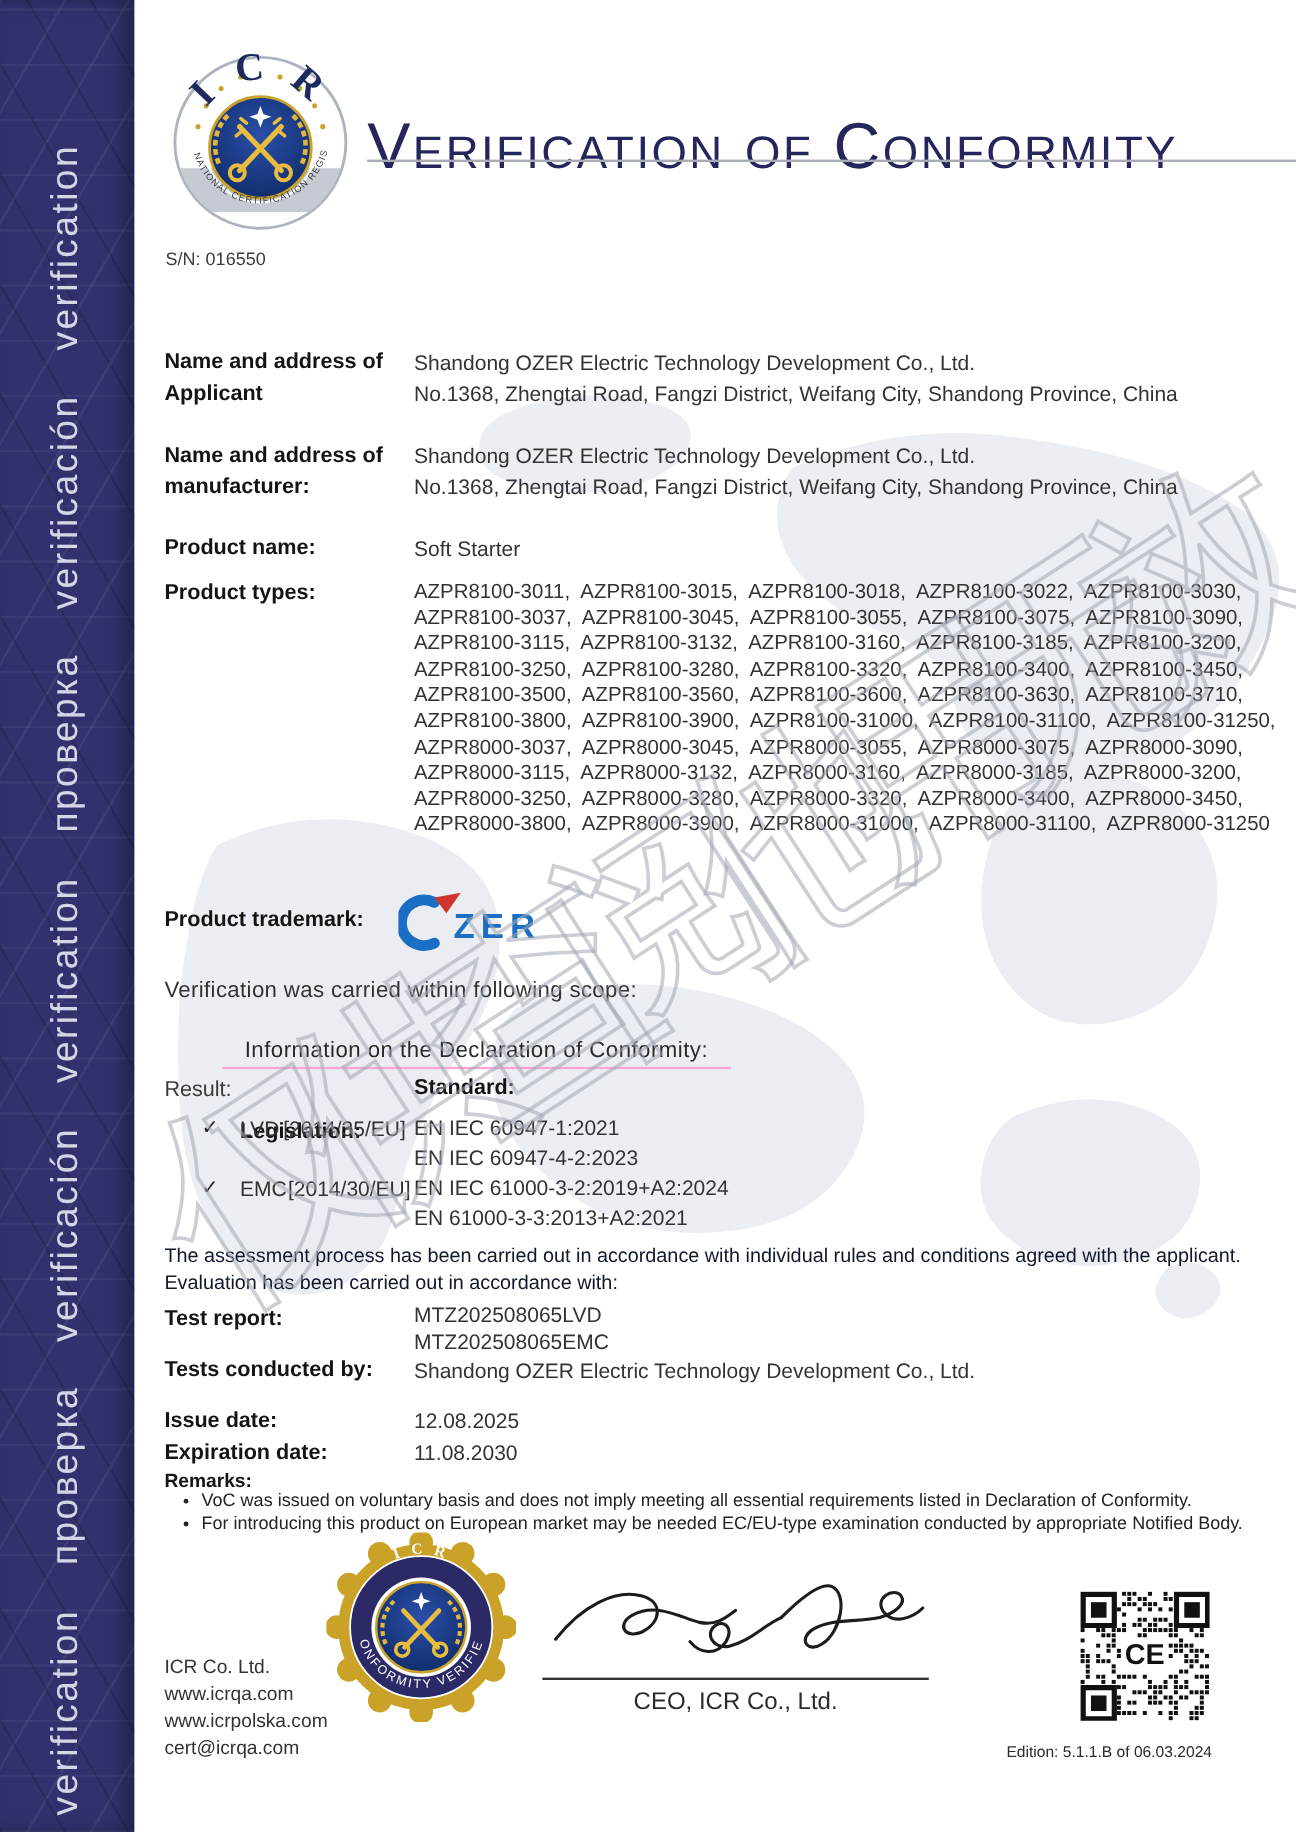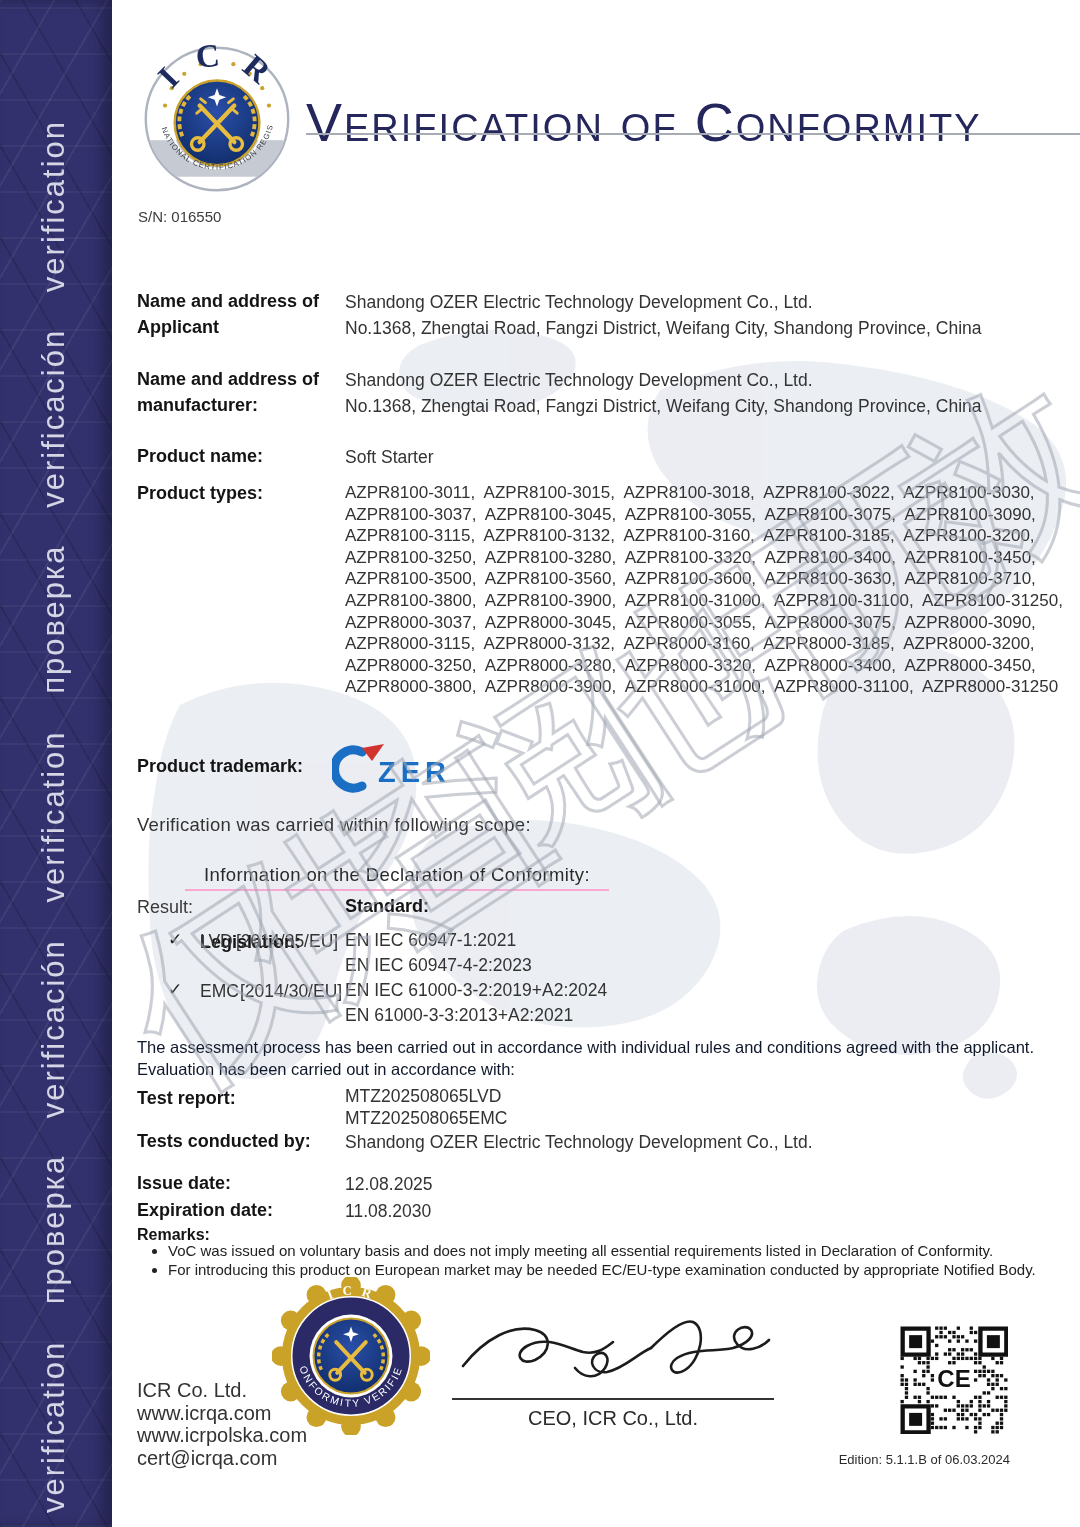--- a/index.html
+++ b/index.html
@@ -36,21 +36,21 @@
   .val{color:#333;font-size:17.5px;line-height:26px;}
   .types div{white-space:pre;font-size:17px;line-height:21.6px;color:#333;}
   .scope{left:137px;top:814px;font-size:18.5px;color:#333;letter-spacing:0.3px;}
   .decl-head{left:185px;top:864px;width:424px;text-align:center;font-size:18.5px;color:#2a2a2a;
     border-bottom:2px solid #f9a8d4;padding-bottom:3px;letter-spacing:0.4px;}
   .result-lbl{left:137px;top:897px;font-size:18px;color:#3a3a3a;}
   .check{font-size:17px;color:#222;}
   .para div{white-space:nowrap;font-size:16.5px;line-height:21.5px;color:#0f172a;}
   .remarks-list{margin:0;padding-left:16px;}
   .remarks-list li{font-size:15px;line-height:16.5px;color:#222;margin-bottom:2px;}
-  .contacts div{font-size:20px;line-height:22.5px;color:#333;}
+  .contacts div{font-size:16px;line-height:22.5px;color:#333;}
   .sig-rule{left:452px;top:1398px;width:322px;height:2px;background:#333;}
   .ceo{left:452px;top:1407px;width:322px;text-align:center;font-size:20px;color:#2b2b2b;}
   .edition{left:790px;top:1452px;width:220px;text-align:right;font-size:13px;color:#2b2b2b;}
 </style>
 </head>
 <body>
 
 <div class="page">
 
   <svg class="map" width="1080" height="1527" viewBox="0 0 1080 1527" aria-hidden="true">

